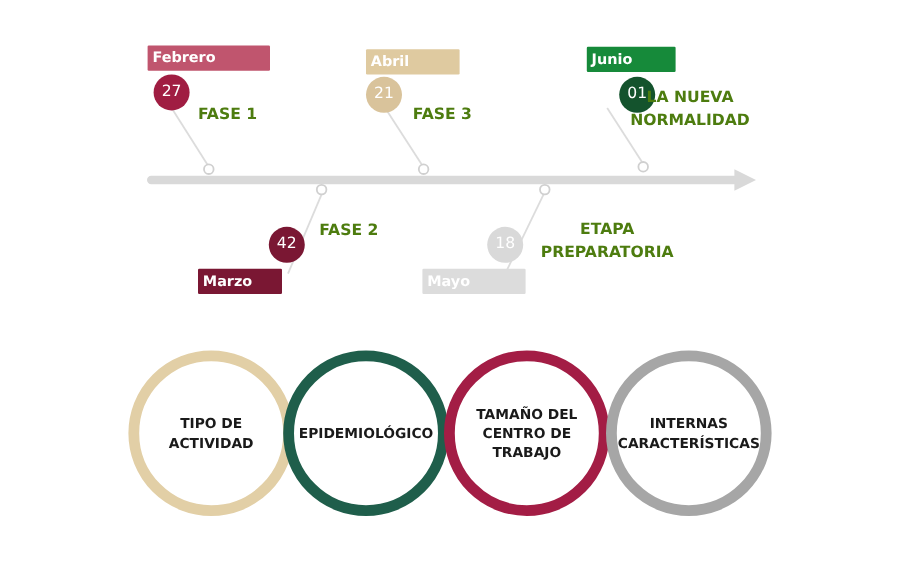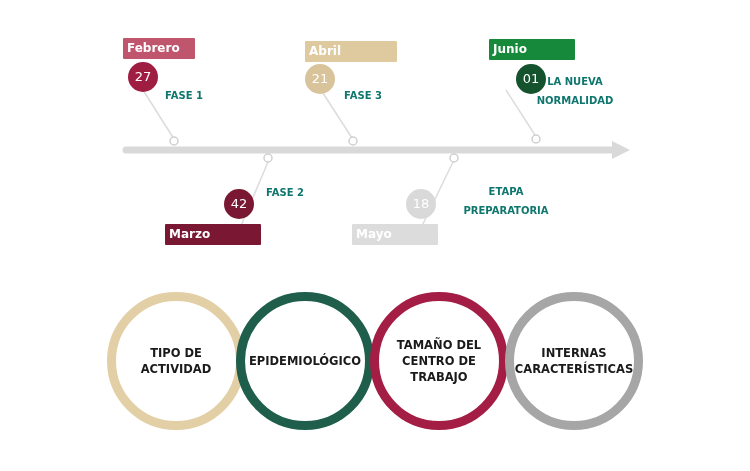--- a/index.html
+++ b/index.html
@@ -3,21 +3,21 @@
   <meta charset="utf-8">
   <style>
     html, body { margin: 0; padding: 0; background: #ffffff; }
     body { width: 750px; height: 471px; position: relative; overflow: hidden;
            font-family: "DejaVu Sans", "Liberation Sans", sans-serif; }
     .month-tag { position: absolute; height: 21px; color: #fff; font-weight: bold;
                  font-size: 12px; line-height: 21px; padding-left: 4px; box-sizing: border-box;
                  border-radius: 1px; }
     .day-dot { position: absolute; width: 30px; height: 30px; border-radius: 50%;
                color: #fff; font-weight: normal; font-size: 13px; line-height: 30px; text-align: center; }
-    .phase-label { position: absolute; font-weight: bold; font-size: 10px; color: #0f766e;
+    .phase-label { position: absolute; font-weight: bold; font-size: 13px; color: #4d7c0f;
                    line-height: 19px; }
     .phase-label.center { text-align: center; }
     .ring { position: absolute; width: 138px; height: 138px; border-radius: 50%; box-sizing: border-box;
             border-width: 9px; border-style: solid; display: flex; align-items: center; justify-content: center;
             text-align: center; font-weight: bold; font-size: 11.5px; color: #1a1a1a; line-height: 16px;
             background: transparent; }
     .ring span { display: block; padding: 0 4px; }
     svg.timeline { position: absolute; left: 0; top: 0; }
   </style>
 </head>
@@ -37,38 +37,38 @@
   <line x1="506" y1="90" x2="535" y2="135" stroke="#dcdcdc" stroke-width="1.5"></line>
   <circle cx="536" cy="139" r="4" fill="#fff" stroke="#d0d0d0" stroke-width="1.5"></circle>
 
   <line x1="268" y1="162" x2="240" y2="228" stroke="#dcdcdc" stroke-width="1.5"></line>
   <circle cx="268" cy="158" r="4" fill="#fff" stroke="#d0d0d0" stroke-width="1.5"></circle>
 
   <line x1="453" y1="162" x2="421" y2="228" stroke="#dcdcdc" stroke-width="1.5"></line>
   <circle cx="454" cy="158" r="4" fill="#fff" stroke="#d0d0d0" stroke-width="1.5"></circle>
 </svg>
 
-<div class="month-tag" style="left:123px; top:38px; width:72px; background:#c0556e;">Febrero</div>
+<div class="month-tag" style="left:123px; top:38px; width:102px; background:#c0556e;">Febrero</div>
 <div class="day-dot" style="left:128px; top:62px; background:#a01d42;">27</div>
 <div class="phase-label" style="left:165px; top:86px;">FASE 1</div>
 
-<div class="month-tag" style="left:305px; top:41px; width:92px; background:#dfcaa0;">Abril</div>
+<div class="month-tag" style="left:305px; top:41px; width:78px; background:#dfcaa0;">Abril</div>
 <div class="day-dot" style="left:305px; top:64px; background:#d9c39b;">21</div>
 <div class="phase-label" style="left:344px; top:86px;">FASE 3</div>
 
-<div class="month-tag" style="left:489px; top:39px; width:86px; background:#168a3a;">Junio</div>
+<div class="month-tag" style="left:489px; top:39px; width:74px; background:#168a3a;">Junio</div>
 <div class="day-dot" style="left:516px; top:64px; background:#14532d;">01</div>
 <div class="phase-label center" style="left:525px; top:72px; width:100px;">
   <div>LA NUEVA</div>
   <div>NORMALIDAD</div>
 </div>
 
 <div class="day-dot" style="left:224px; top:189px; background:#7a1733;">42</div>
 <div class="phase-label" style="left:266px; top:183px;">FASE 2</div>
-<div class="month-tag" style="left:165px; top:224px; width:96px; background:#7a1733;">Marzo</div>
+<div class="month-tag" style="left:165px; top:224px; width:70px; background:#7a1733;">Marzo</div>
 
 <div class="day-dot" style="left:406px; top:189px; background:#d9d9d9;">18</div>
 <div class="phase-label center" style="left:446px; top:182px; width:120px;">
   <div>ETAPA</div>
   <div>PREPARATORIA</div>
 </div>
 <div class="month-tag" style="left:352px; top:224px; width:86px; background:#dcdcdc;">Mayo</div>
 
 <div class="ring" style="left:107px; top:292px; border-color:#e2cfa6;">
   <div>

